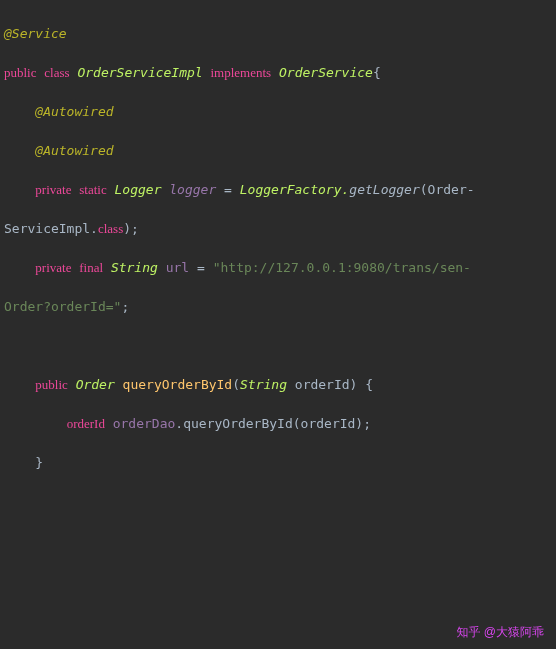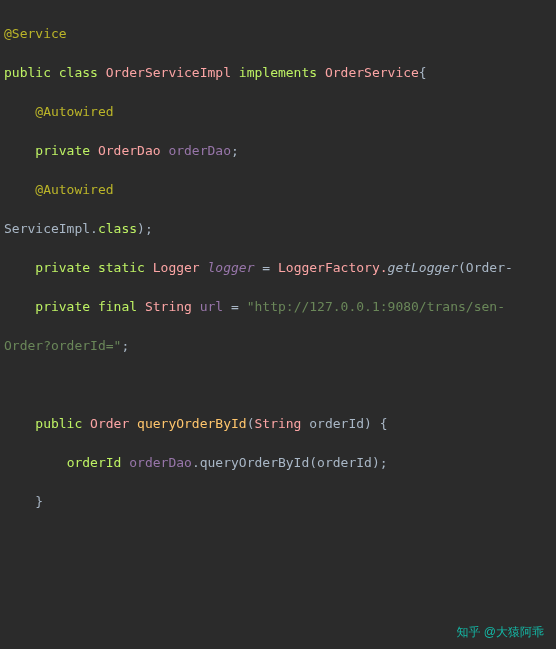--- a/index.html
+++ b/index.html
@@ -16,50 +16,49 @@
       width: 556px;
       height: 649px;
       overflow: hidden;
       position: relative;
       padding: 4px 0;
     }
     .code-container {
       white-space: pre;
       padding-left: 4px;
     }
-    .annotation { color: #bbb529; }
-    .keyword { color: #bef264; }
+    .annotation { color: #bbb529; font-style: italic; }
+    .keyword { color: #ec4899; font-family: Liberation Serif, serif; }
     .method-def { color: #ffc66d; }
     .field { color: #9876aa; }
     .param { color: #a9b7c6; }
     .string { color: #6a8759; }
     .static-method { font-style: italic; }
     .punct { color: #a9b7c6; }
-    .type { color: #fca5a5; }
+    .type { color: #bef264; font-style: italic; }
     .watermark {
       position: absolute;
       bottom: 8px;
       right: 12px;
-      color: #14b8a6;
+      color: #d946ef;
       font-size: 12px;
       font-family: sans-serif;
     }
     .line { display: block; }
   </style>
 </head>
 <body>
 
 <div class="code-container">
 <span class="line"><span class="annotation">@Service</span></span>
 <span class="line"><span class="keyword">public</span> <span class="keyword">class</span> <span class="type">OrderServiceImpl</span> <span class="keyword">implements</span> <span class="type">OrderService</span><span class="punct">{</span></span>
 <span class="line">    <span class="annotation">@Autowired</span></span>
-<span class="line">    <span class="keyword">private</span> <span class="type">OrderDao</span> <span class="field">orderDao</span><span class="punct">;</span></span>
 <span class="line">    <span class="annotation">@Autowired</span></span>
+<span class="line">    <span class="keyword">private</span> <span class="keyword">static</span> <span class="type">Logger</span> <span class="field static-method">logger</span><span class="punct"> = </span><span class="type">LoggerFactory.</span><span class="static-method">getLogger</span><span class="punct">(Order-</span></span>
 <span class="line"><span class="punct">ServiceImpl.</span><span class="keyword">class</span><span class="punct">);</span></span>
-<span class="line">    <span class="keyword">private</span> <span class="keyword">static</span> <span class="type">Logger</span> <span class="field static-method">logger</span><span class="punct"> = </span><span class="type">LoggerFactory.</span><span class="static-method">getLogger</span><span class="punct">(Order-</span></span>
 <span class="line">    <span class="keyword">private</span> <span class="keyword">final</span> <span class="type">String</span> <span class="field">url</span><span class="punct"> = </span><span class="string">"http://127.0.0.1:9080/trans/sen-</span></span>
 <span class="line"><span class="string">Order?orderId="</span><span class="punct">;</span></span>
 <span class="line"> </span>
 <span class="line">    <span class="keyword">public</span> <span class="type">Order</span> <span class="method-def">queryOrderById</span><span class="punct">(</span><span class="type">String</span> <span class="param">orderId</span><span class="punct">) {</span></span>
 <span class="line">        <span class="keyword">orderId</span> <span class="field">orderDao</span><span class="punct">.queryOrderById(orderId);</span></span>
 <span class="line">    <span class="punct">}</span></span>
 <span class="line"> </span>
 <span class="line">    </span>
 
 

